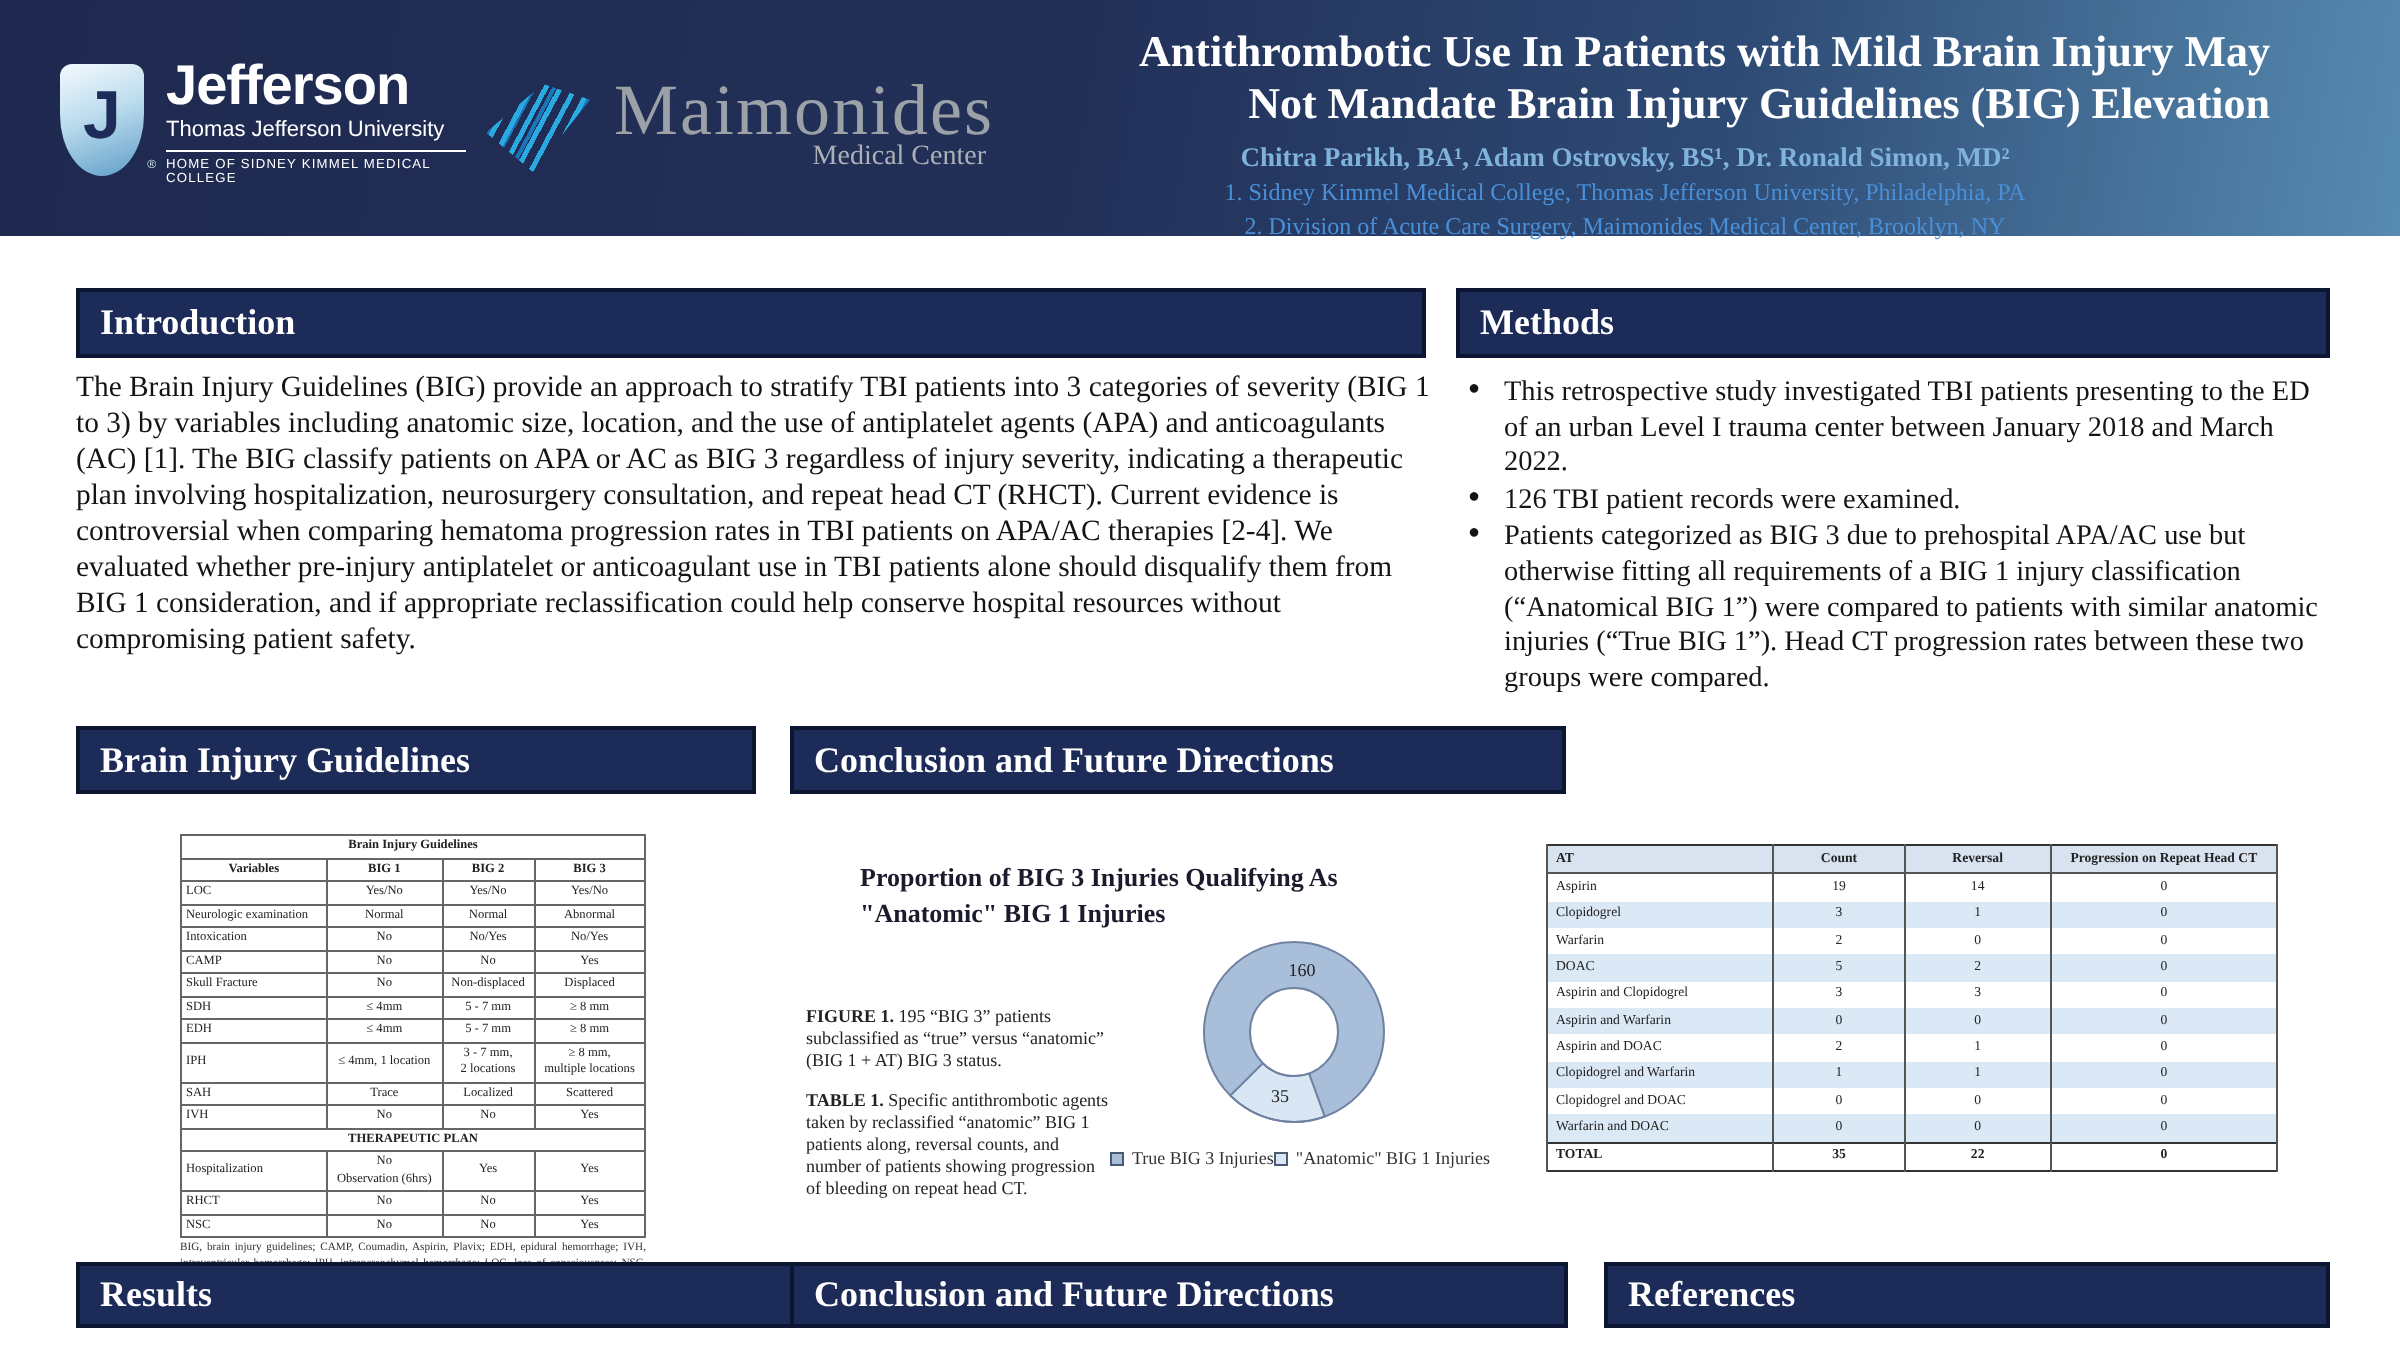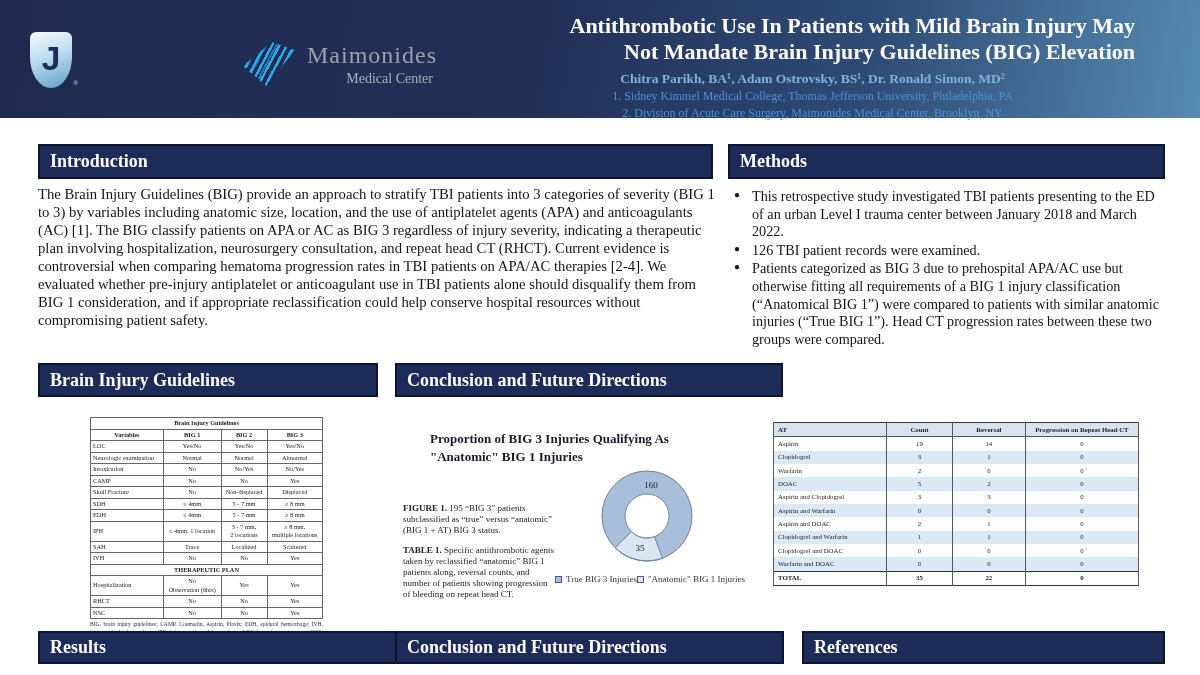--- a/index.html
+++ b/index.html
@@ -21,21 +21,21 @@
   .jeff-sub { font-size:11px; margin-top:1px; }
   .jeff-tag { font-size:6.6px; letter-spacing:0.6px; border-top:1px solid #ffffff; margin-top:4px; padding-top:3px; width:150px; }
 
   .maim { position:absolute; left:243px; top:40px; display:flex; align-items:flex-start; }
   .maim-mark { width:52px; height:44px; margin-top:2px;
     background:
       repeating-linear-gradient(118deg,#29abe2 0 2.5px,transparent 2.5px 6.5px),
       repeating-linear-gradient(118deg,transparent 0 3px,#1b75bb 3px 5px,transparent 5px 9px);
     clip-path:polygon(0 55%,55% 0,100% 18%,45% 100%); }
   .maim-text { margin-left:12px; }
-  .maim-name { font-size:24px; color:#9ba1a6; letter-spacing:1px; line-height:30px;text-align:center; }
+  .maim-name { font-size:36px; color:#9ba1a6; letter-spacing:1px; line-height:30px;text-align:center; }
   .maim-sub { font-size:14px; color:#abb1b6; text-align:right; padding-right:4px; margin-top:1px; }
 
   .title-block { position:absolute; left:490px; top:13px; width:645px; text-align:center; }
   .p-title { color:#ffffff; font-size:22px; font-weight:bold; line-height:26px;text-align:right; }
   .p-authors { color:#7fb3dc; font-size:13.5px; font-weight:bold; margin-top:6px; }
   .p-affil { color:#4a90d9; font-size:12px; line-height:14.5px; margin-top:2px; }
 
   
   .bar { position:absolute; height:34px; background:#1d2b58; border:2px solid #0c1531;
     color:#ffffff; font-weight:bold; font-size:18px; line-height:30px; padding-left:10px; }
@@ -82,20 +82,25 @@
   table.att col.c3 { width:20%; } table.att col.c4 { width:31%; }
 </style>
 </head>
 <body>
 
 <div class="masthead">
   <div class="jeff">
     <div class="jeff-shield">
       <span class="jeff-j">J</span>
       <span class="jeff-reg">®</span>
+    </div>
+    <div class="jeff-text">
+      <div class="jeff-name">Jefferson</div>
+      <div class="jeff-sub">Thomas Jefferson University</div>
+      <div class="jeff-tag">HOME OF SIDNEY KIMMEL MEDICAL COLLEGE</div>
     </div>
   </div>
   <div class="maim">
     <div class="maim-mark"></div>
     <div class="maim-text">
       <div class="maim-name">Maimonides</div>
       <div class="maim-sub">Medical Center</div>
     </div>
   </div>
   <div class="title-block">

